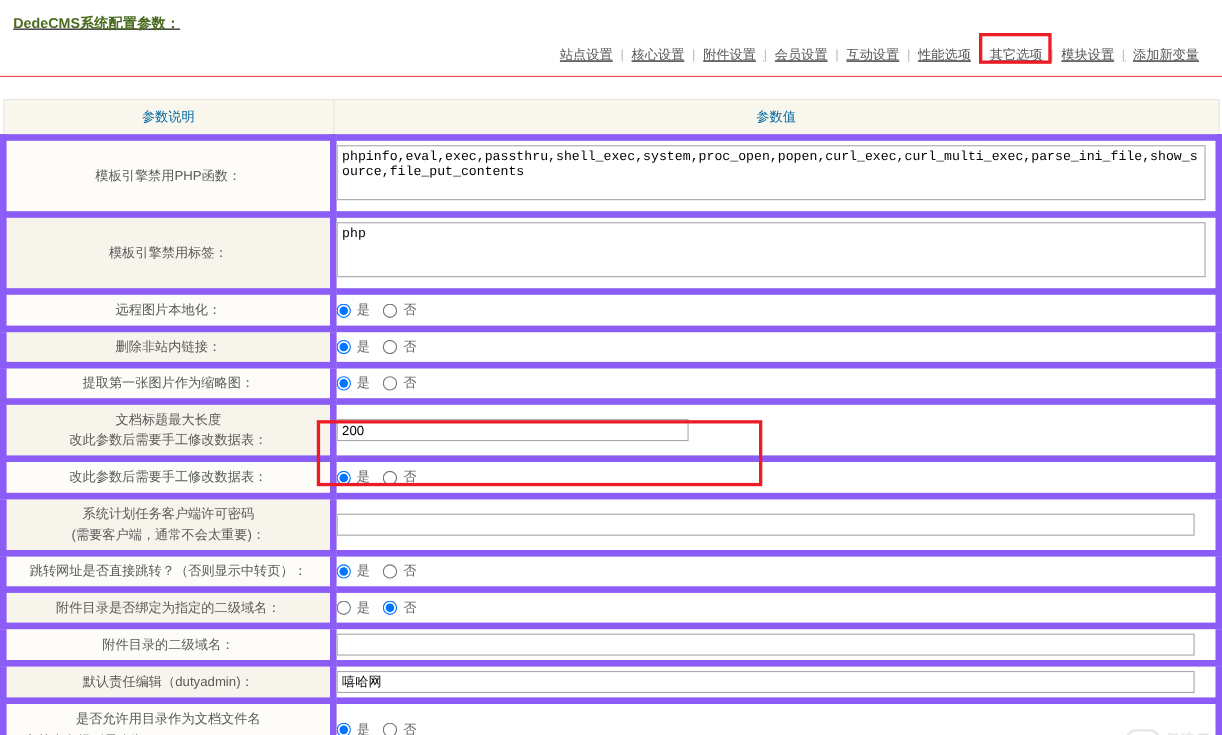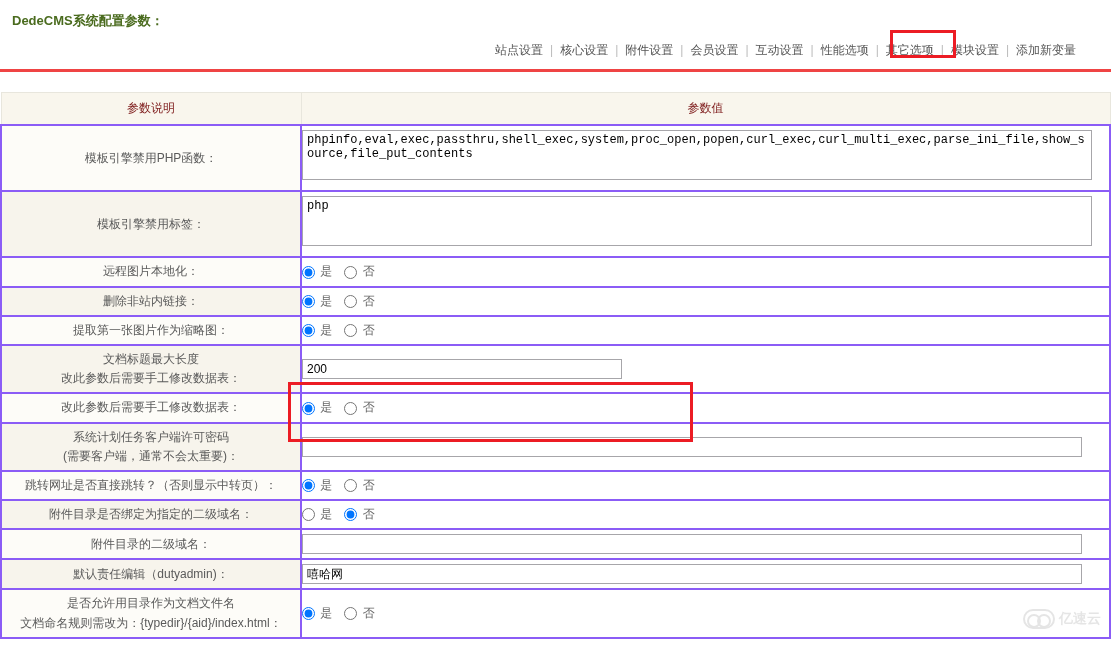--- a/index.html
+++ b/index.html
@@ -5,22 +5,23 @@
     * { margin: 0; padding: 0; box-sizing: border-box; }
     body {
       font-family: "Microsoft YaHei", Arial, sans-serif;
       font-size: 12px;
       background: #fff;
       width: 1111px;
       position: relative;
     }
     .header-bar {
       background: #fff;
-      border-bottom: 3px solid #ef4444;
-      padding: 8px 24px 0 10px;
+      border-bottom: 1px solid #ef4444;
+      padding: 8px 10px 0 10px;
+      text-decoration: underline;
     }
     .page-title {
       color: #4a6b1e;
       font-weight: bold;
       font-size: 13px;
       padding: 4px 0 8px 2px;
     }
     .tab-nav {
       text-align: right;
       padding: 4px 8px 10px 0;
@@ -48,26 +49,26 @@
       width: 100%;
       border-collapse: collapse;
       margin-top: 20px;
       table-layout: fixed;
     }
     .config-table th {
       background: #f9f6ed;
       border: 1px solid #e8e6dd;
       padding: 7px 13px;
       font-weight: normal;
-      color: #7f1d1d;
+      color: #0369a1;
       font-size: 12px;
       text-align: center;
     }
     .config-table td {
-      border: 2px solid #8b5cf6;
+      border: 6px solid #8b5cf6;
       padding: 4px 0;
       color: #5a5a5a;
       vertical-align: middle;
       font-size: 12px;
     }
     .config-table tr:nth-child(even) td.label-cell { background: #f7f4ec; }
     .config-table tr:nth-child(odd) td.label-cell { background: #fdfcf8; }
     .config-table td.label-cell {
       width: 300px;
       text-align: center;

